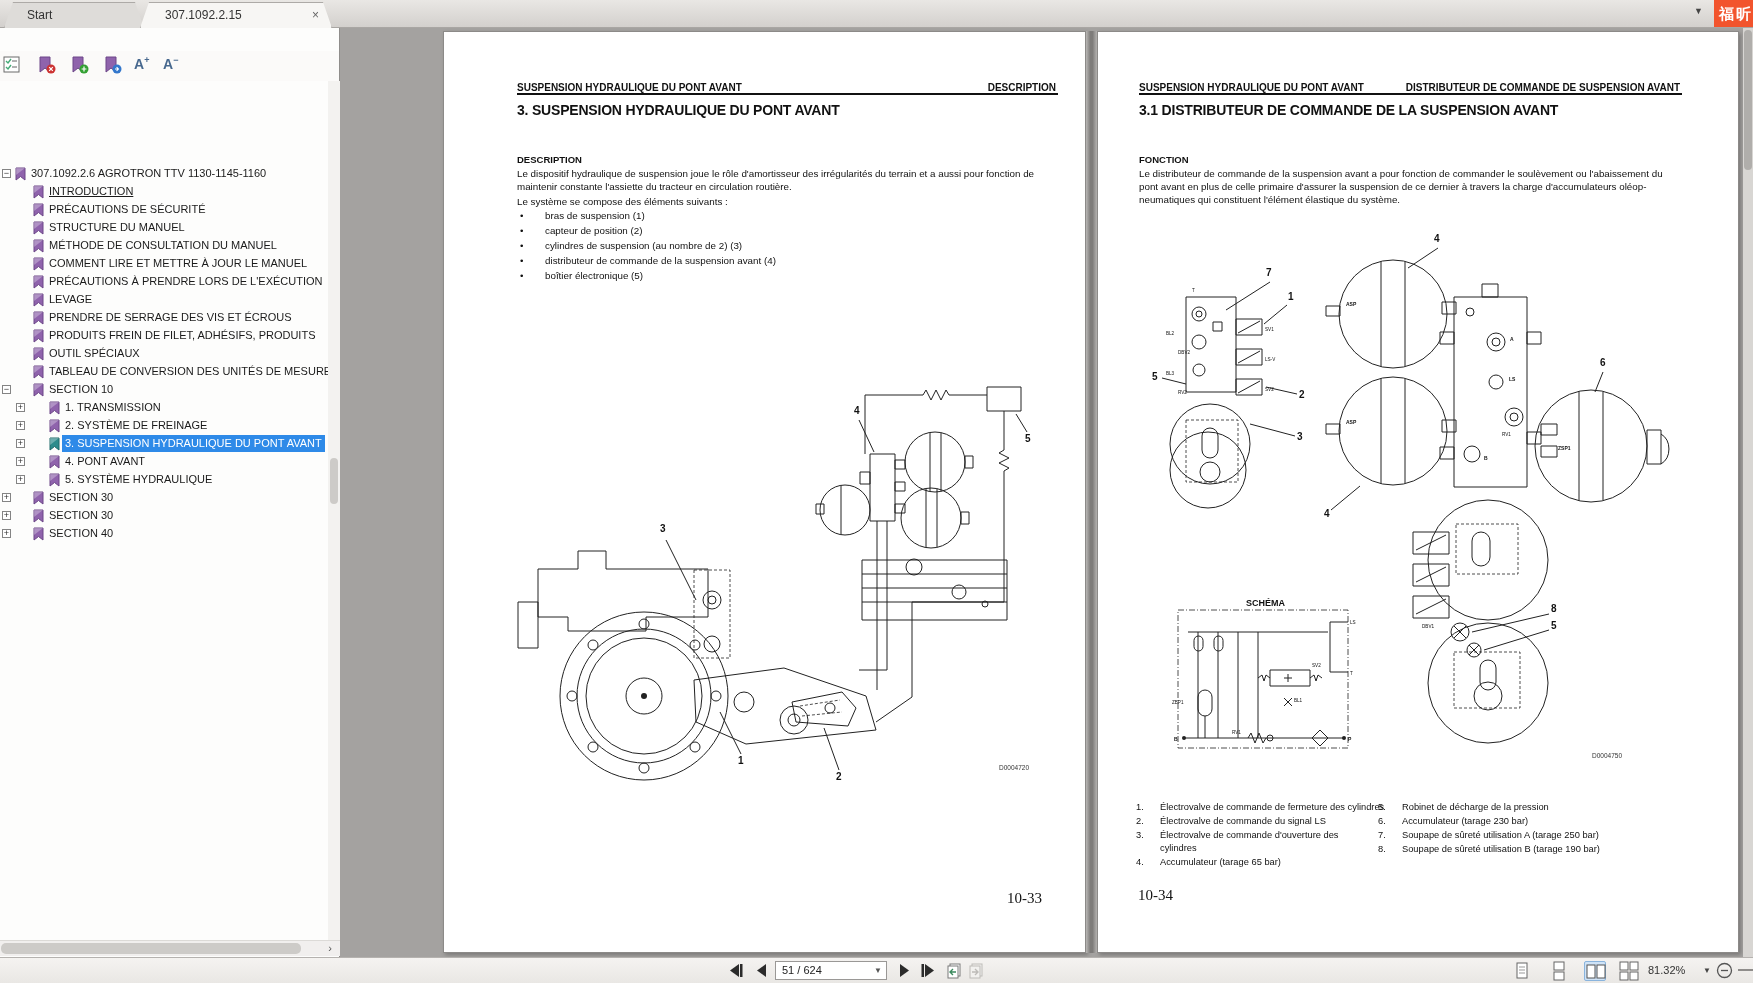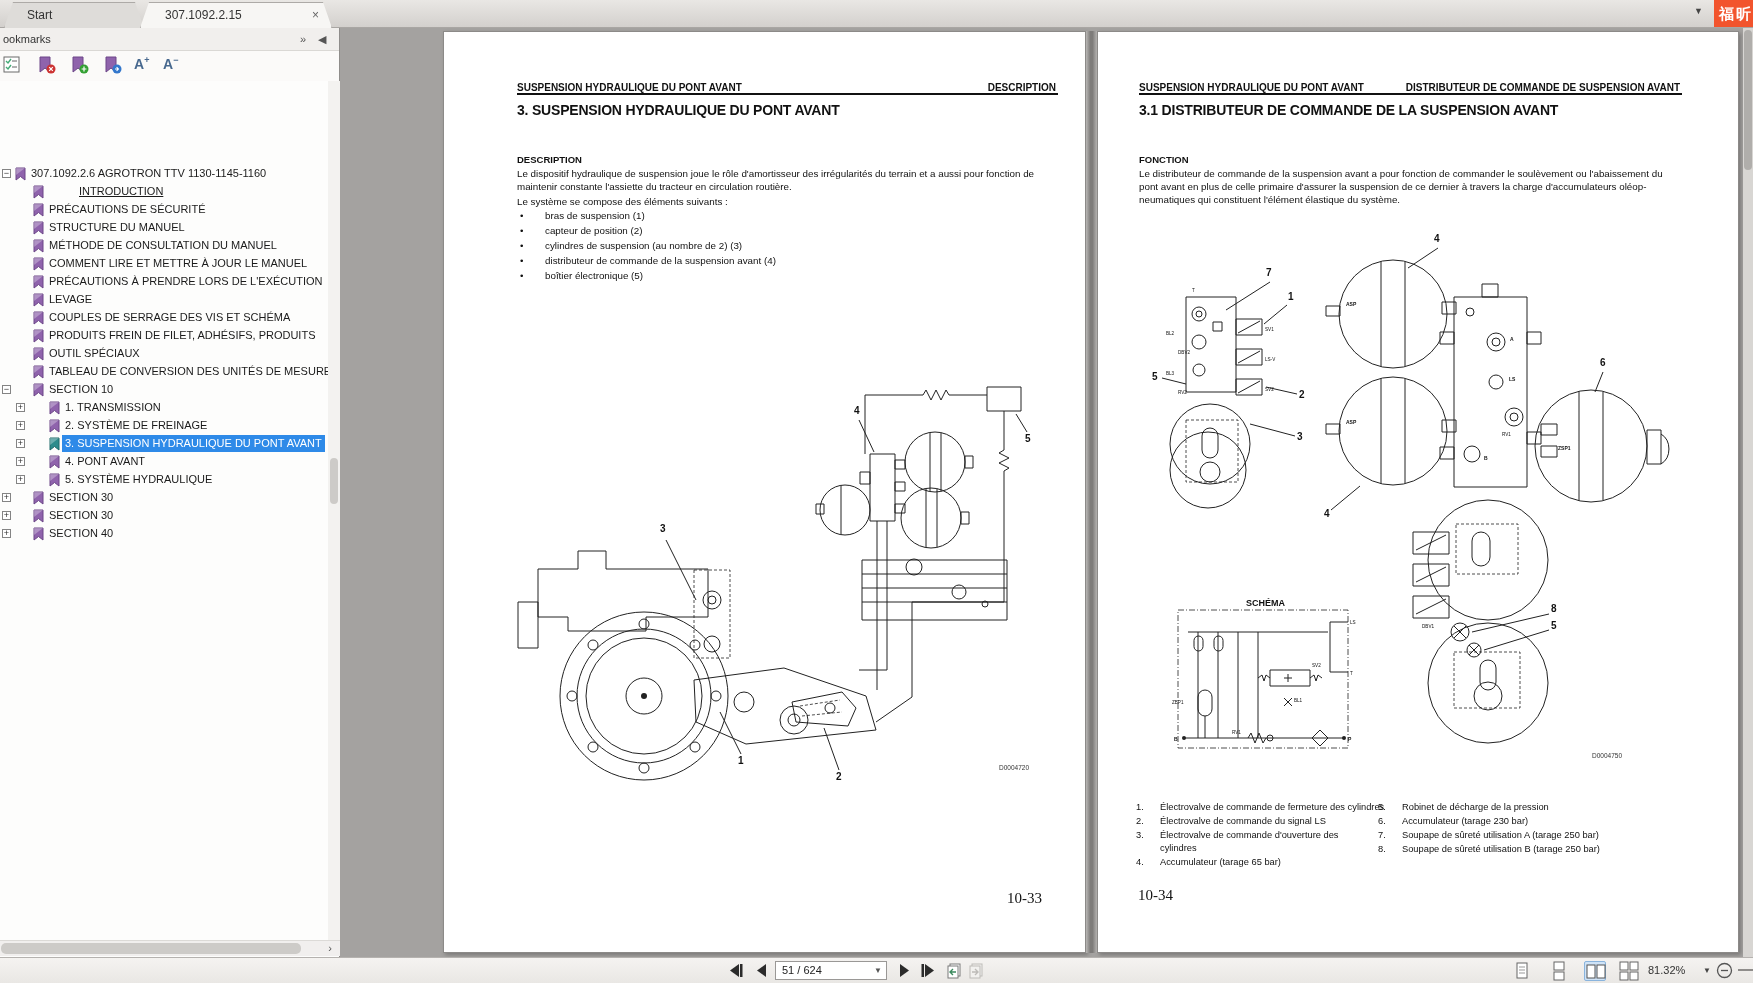--- a/index.html
+++ b/index.html
@@ -34,21 +34,21 @@
   .tree { position:absolute; left:0; top:53px; width:328px; height:874px; overflow:hidden; }
   .trow { position:absolute; left:0; width:100%; height:17px; font-size:11px; line-height:17px; color:#1a1a1a; white-space:nowrap; }
   .trow .exp { position:absolute; top:4px; width:9px; height:9px; border:1px solid #848484; background:#fff;
                font-size:9px; line-height:7px; text-align:center; color:#333; }
   .trow svg.flag { position:absolute; top:2px; }
   .trow .tlabel { position:absolute; top:0; padding:0 3px; white-space:nowrap; }
   .lv0 .exp { left:2px; } .lv0 svg.flag { left:14px; } .lv0 .tlabel { left:28px; font-weight:normal; }
   .lv1 svg.flag { left:32px; } .lv1 .tlabel { left:46px; }
   .lv1.hasexp .exp { left:2px; }
   .lv2 .exp { left:16px; } .lv2 svg.flag { left:48px; } .lv2 .tlabel { left:62px; }
-  .trow.und .tlabel { text-decoration:underline;margin-left:30px; }
+  .trow.und .tlabel { text-decoration:underline; }
   .trow.sel .tlabel { background:#2e8ae8; color:#fff; }
 
   .vscroll { position:absolute; left:328px; top:53px; width:12px; height:874px; background:#f3f2f0; }
   .vthumb { position:absolute; left:2px; top:377px; width:8px; height:46px; background:#cdcbc8; border-radius:4px; }
   .hscroll { position:absolute; left:0; top:912px; width:340px; height:16px; background:#f1efee; border-top:1px solid #dcdad7; }
   .hthumb { position:absolute; left:1px; top:2px; width:300px; height:11px; background:#cdcbc8; border-radius:5px; }
   .hbtn-r { position:absolute; left:322px; top:1px; width:16px; height:14px; font-size:11px; color:#555; text-align:center; line-height:13px; }
 
   
   .doc { position:absolute; left:341px; top:28px; width:1412px; height:929px; background:#a4a2a0; }
@@ -102,25 +102,20 @@
     <div class="tab start"><span>Start</span></div>
     <div class="tab active">
       <span>307.1092.2.15</span>
       <span class="x">×</span>
     </div>
     <span class="menu-caret">▼</span>
     <div class="brand">福昕</div>
   </div>
 
   <div class="panel">
-    <div class="phead">
-      <span>ookmarks</span>
-      <span class="hbtn" style="left:300px">»</span>
-      <span class="hbtn" style="left:318px">◀</span>
-    </div>
     <div class="ptool">
       <svg class="ticon" style="left:3px" width="17" height="17" viewBox="0 0 17 17">
         <rect x="1" y="1" width="15" height="15" fill="#fff" stroke="#6b6b6b"></rect>
         <path d="M3 5 l2 2 l3 -4" fill="none" stroke="#4a7" stroke-width="1.4"></path>
         <line x1="9" y1="5" x2="14" y2="5" stroke="#666"></line>
         <path d="M3 11 l2 2 l3 -4" fill="none" stroke="#4a7" stroke-width="1.4"></path>
         <line x1="9" y1="11" x2="14" y2="11" stroke="#666"></line>
       </svg>
       <svg class="ticon" style="left:37px" width="20" height="19" viewBox="0 0 20 19">
         <path d="M3 1 h10 v15 l-5 -4 l-5 4 z" fill="#8f63ac" stroke="#6d4788"></path>
@@ -198,21 +193,21 @@
             <path d="M2 1 h9 v12 l-4.5 -3.5 L2 13 z" fill="#8f63ac" stroke="#6d4788"></path>
             <path d="M2 1 h9 l-9 7 z" fill="#fff" opacity=".3"></path>
           </svg>
         <span class="tlabel">LEVAGE</span>
       </div>
       <div class="trow lv1" style="top:228px">
         <svg class="flag" width="13" height="14" viewBox="0 0 13 14">
             <path d="M2 1 h9 v12 l-4.5 -3.5 L2 13 z" fill="#8f63ac" stroke="#6d4788"></path>
             <path d="M2 1 h9 l-9 7 z" fill="#fff" opacity=".3"></path>
           </svg>
-        <span class="tlabel">COUPLES DE SERRAGE DES VIS ET SCHÉMA</span>
+        <span class="tlabel">PRENDRE DE SERRAGE DES VIS ET ÉCROUS</span>
       </div>
       <div class="trow lv1" style="top:246px">
         <svg class="flag" width="13" height="14" viewBox="0 0 13 14">
             <path d="M2 1 h9 v12 l-4.5 -3.5 L2 13 z" fill="#8f63ac" stroke="#6d4788"></path>
             <path d="M2 1 h9 l-9 7 z" fill="#fff" opacity=".3"></path>
           </svg>
         <span class="tlabel">PRODUITS FREIN DE FILET, ADHÉSIFS, PRODUITS</span>
       </div>
       <div class="trow lv1" style="top:264px">
         <svg class="flag" width="13" height="14" viewBox="0 0 13 14">
@@ -560,21 +555,21 @@
       <span class="legend" style="left:62px;  top:811px">cylindres</span>
       <span class="legend" style="left:38px;  top:825px">4.</span>
       <span class="legend" style="left:62px;  top:825px">Accumulateur (tarage 65 bar)</span>
       <span class="legend" style="left:280px; top:770px">5.</span>
       <span class="legend" style="left:304px; top:770px">Robinet de décharge de la pression</span>
       <span class="legend" style="left:280px; top:784px">6.</span>
       <span class="legend" style="left:304px; top:784px">Accumulateur (tarage 230 bar)</span>
       <span class="legend" style="left:280px; top:798px">7.</span>
       <span class="legend" style="left:304px; top:798px">Soupape de sûreté utilisation A (tarage 250 bar)</span>
       <span class="legend" style="left:280px; top:812px">8.</span>
-      <span class="legend" style="left:304px; top:812px">Soupape de sûreté utilisation B (tarage 250 bar)</span>
+      <span class="legend" style="left:304px; top:812px">Soupape de sûreté utilisation B (tarage 190 bar)</span>
 
       <span class="pnum" style="left:40px; top:855px">10-34</span>
     </div>
 
     <div class="docscroll">
         <div class="docthumb"></div>
       </div>
   </div>
 
   <div class="btoolbar">

